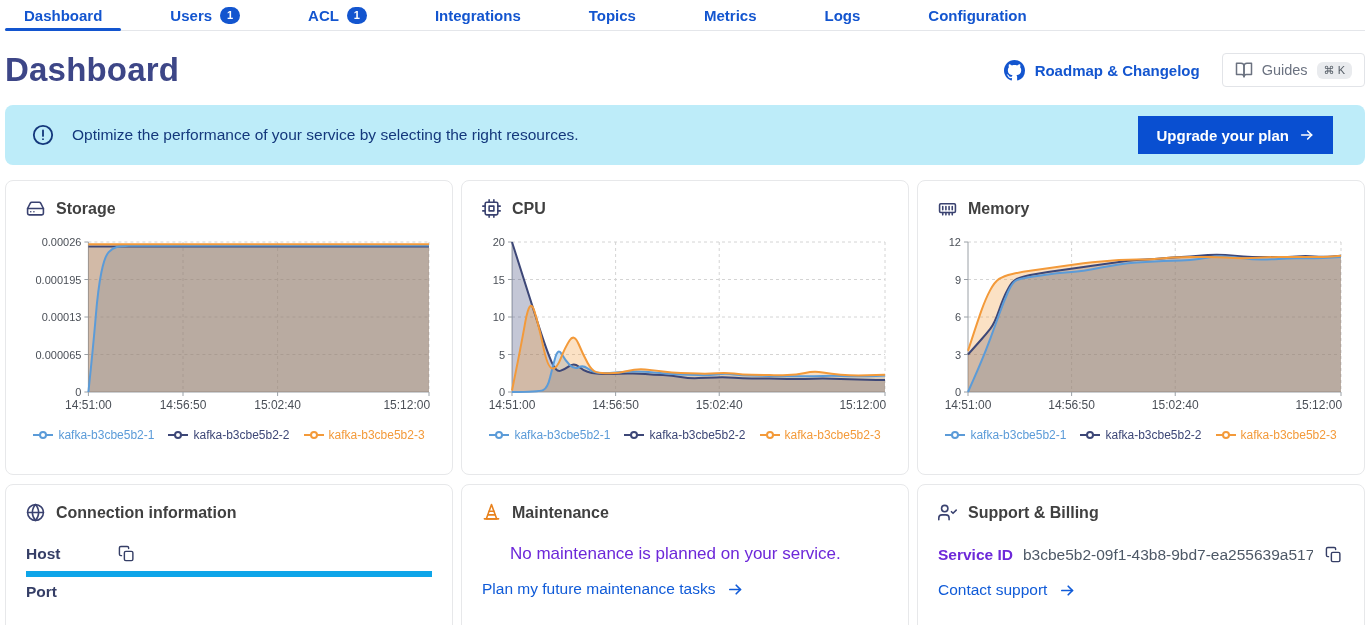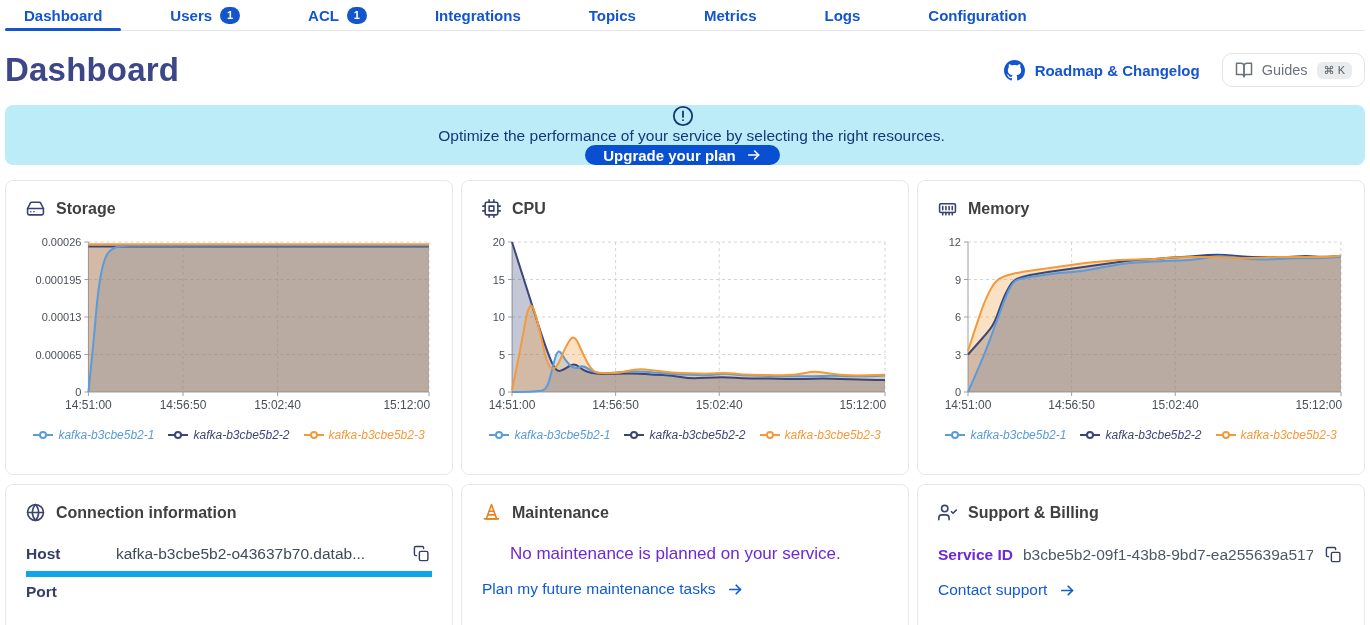--- a/index.html
+++ b/index.html
@@ -34,57 +34,56 @@
     display:flex; align-items:center; justify-content:center; padding:0 6px;
   }
 
   
   .header { display:flex; align-items:center; justify-content:space-between; padding:20px 0 16px 0; }
   .page-title { font-size:33px; font-weight:bold; color:#3d4687; letter-spacing:.2px; }
   .header-right { display:flex; align-items:center; gap:22px; }
   .roadmap-link { display:flex; align-items:center; gap:10px; color:#1355cf; font-size:15px; font-weight:bold; cursor:pointer;padding-left:28px; }
   .guides-btn {
     display:flex; align-items:center; gap:9px;
-    border:1px solid #e2e4e8; border-radius:10px; background:#fff;
+    border:1px solid #e2e4e8; border-radius:4px; background:#fff;
     padding:7px 12px; color:#6b7280; font-size:14.5px; cursor:pointer;
   }
   .kbd-badge { background:#e9ebee; border-radius:6px; padding:2px 7px; font-size:11px; color:#555d66; }
 
   
   .banner {
     background:#bdecf9; border-radius:8px; height:60px;
     display:flex; align-items:center; padding:0 32px 0 27px;
     margin-bottom:15px;
-    flex-direction:column;
   }
   .banner-icon { color:#14387c; display:flex; }
   .banner-text { margin-left:18px; color:#14387c; font-size:15.5px; font-weight:500; flex:1; }
   .upgrade-btn {
-    background:#094fd1; color:#fff; border:none; border-radius:14px;
-    height:54px; padding:0 18px; font-size:15px; font-weight:bold;
+    background:#094fd1; color:#fff; border:none; border-radius:0;
+    height:38px; padding:0 18px; font-size:15px; font-weight:bold;
     display:flex; align-items:center; gap:10px; cursor:pointer;
     font-family:"Liberation Sans", sans-serif;
   }
 
   
   .row { display:flex; gap:8px; }
   .card {
     flex:1; background:#fff; border:1px solid #e7e8ea; border-radius:8px;
     padding:18px 20px; min-width:0;
   }
   .charts-row .card { height:295px; }
   .bottom-row { margin-top:9px; }
   .bottom-row .card { height:160px; }
   .card-title-row { display:flex; align-items:center; gap:11px; }
   .card-title { font-size:16px; font-weight:bold; color:#404040; }
   .card-title-icon { color:#3a4270; display:flex; }
   .card-title-icon.orange { color:#e8821e; }
 
   .chart-wrap { margin-top:16px; }
-  .legend { display:flex; justify-content:center; align-items:center; gap:14px; margin-top:8px;font-style:italic; }
+  .legend { display:flex; justify-content:center; align-items:center; gap:14px; margin-top:8px; }
   .legend-item { display:flex; align-items:center; gap:5px; font-size:12px; white-space:nowrap; cursor:pointer; }
 
   
   .conn-rows { margin-top:14px; }
   .conn-row { display:flex; align-items:center; height:35px; }
   .conn-row + .conn-row { border-top:6px solid #0ea5e9; }
   .conn-label { width:90px; font-size:15.5px; font-weight:bold; color:#353e66; }
   .conn-value { flex:1; font-size:15.5px; color:#3f4a58; white-space:nowrap; overflow:hidden; }
   .copy-btn { background:none; border:none; color:#353e66; cursor:pointer; display:flex; padding:2px; }
   .muted-text { margin-top:22px; font-size:17px; color:#6d28d9;margin-left:28px; }
@@ -402,21 +401,20 @@
               <circle cx="12" cy="12" r="10"></circle>
               <path d="M2 12h20"></path>
               <path d="M12 2a15.3 15.3 0 0 1 4 10 15.3 15.3 0 0 1-4 10 15.3 15.3 0 0 1-4-10 15.3 15.3 0 0 1 4-10z"></path>
             </svg>
         </span>
         <span class="card-title">Connection information</span>
       </div>
       <div class="conn-rows" id="conn-rows">
           <div class="conn-row">
             <span class="conn-label">Host</span>
-            <span class="conn-value">kafka-b3cbe5b2-o43637b70.datab...</span>
             <button class="copy-btn">
               <svg class="icon" width="17" height="17" viewBox="0 0 24 24" fill="none" stroke="currentColor" stroke-width="2" stroke-linecap="round" stroke-linejoin="round">
                 <rect x="9" y="9" width="12" height="13" rx="2"></rect>
                 <path d="M5 15H4a2 2 0 0 1-2-2V4a2 2 0 0 1 2-2h9a2 2 0 0 1 2 2v1"></path>
               </svg>
             </button>
           </div>
           <div class="conn-row">
             <span class="conn-label">Port</span>
           </div>

